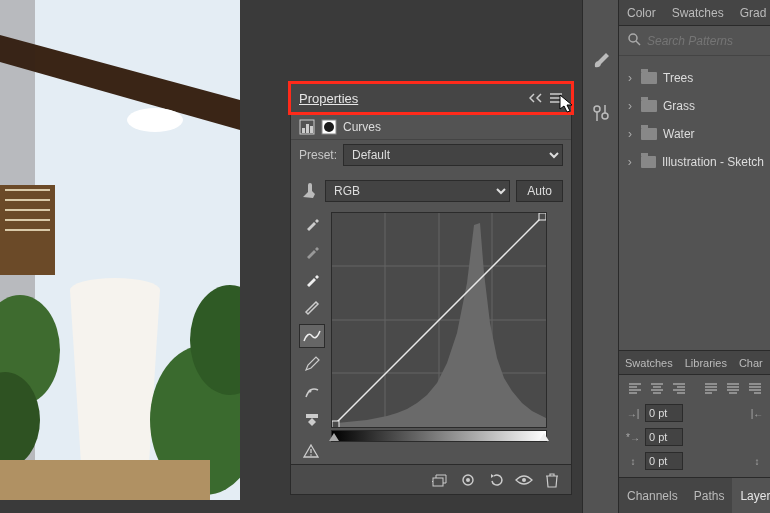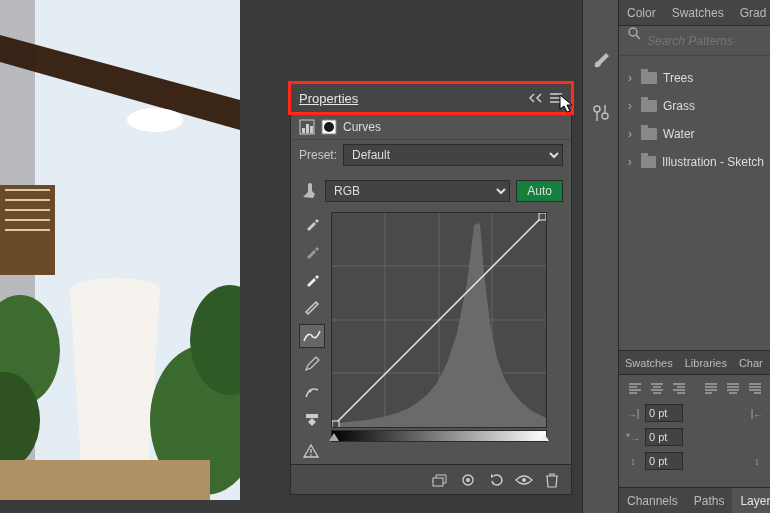--- a/index.html
+++ b/index.html
@@ -22,21 +22,21 @@
   .curves-header { height: 26px; display: flex; align-items: center; gap: 6px; padding: 0 8px; border-bottom: 1px solid #444; }
   .curves-header .icon { width: 16px; height: 16px; display:flex; align-items:center; justify-content:center; }
   .curves-header .label { color: #ddd; font-size: 12px; }
 
   .preset-row { height: 30px; display: flex; align-items: center; gap: 6px; padding: 0 8px; }
   .preset-row .label { color: #c8c8c8; }
   .preset-row select, .channel-row select { flex: 1; background: #434343; border: 1px solid #2b2b2b; color: #ddd; height: 22px; padding: 0 4px; font-size: 12px; }
 
   .channel-row { height: 30px; display: flex; align-items: center; gap: 6px; padding: 0 8px; margin-top: 6px; }
   .channel-row .finger-icon { width: 20px; height: 20px; display:flex; align-items:center; justify-content:center; }
-  .channel-row .auto-btn { background: #15803d; border: 1px solid #2b2b2b; color: #ddd; height: 22px; padding: 0 10px; font-size:12px; }
+  .channel-row .auto-btn { background: #404040; border: 1px solid #2b2b2b; color: #ddd; height: 22px; padding: 0 10px; font-size:12px; }
 
   .curves-body { display: flex; padding: 6px 8px 0 8px; gap: 4px; }
   .tool-col { width: 28px; display: flex; flex-direction: column; gap: 4px; }
   .tool-btn { width: 26px; height: 24px; display:flex; align-items:center; justify-content:center; border: 1px solid transparent; background: transparent; color:#ccc; }
   .tool-btn.active { background: #666; border-color: #2b2b2b; }
   .curve-wrap { flex:1; }
   .curve-graph { width: 216px; height: 216px; background: #4a4a4a; border: 1px solid #2b2b2b; position: relative; }
   .gradient-bar { height: 12px; width: 216px; margin-top: 2px; background: linear-gradient(to right, #000, #fff); border:1px solid #2b2b2b; position:relative; }
   .slider-tri { position:absolute; width:0; height:0; border-left:5px solid transparent; border-right:5px solid transparent; border-bottom:8px solid #aaa; top:2px; }
 
@@ -45,41 +45,41 @@
   .footer-row { height: 30px; display:flex; align-items:center; justify-content:flex-end; gap:10px; padding: 0 10px; border-top:1px solid #2a2a2a; background:#4b4b4b; }
   .footer-row .ico { width:18px; height:18px; display:flex; align-items:center; justify-content:center; color:#ccc; }
 
   .mini-strip { position:absolute; left:582px; top:0; width:36px; height:513px; background:#535353; border-left:1px solid #2a2a2a; display:flex; flex-direction:column; align-items:center; padding-top:50px; gap:30px; }
   .mini-strip .mini-ico { width:22px; height:22px; display:flex; align-items:center; justify-content:center; }
 
   .right-col { position:absolute; left:618px; top:0; width:152px; height:513px; background:#535353; border-left:1px solid #2a2a2a; }
   .right-tabs { height:26px; display:flex; align-items:center; border-bottom:1px solid #2a2a2a; background:#454545; }
   .right-tabs .rtab { padding: 0 8px; color:#bbb; font-size:12px; height:100%; display:flex; align-items:center; }
 
-  .search-row { height:30px; display:flex; gap:6px; padding:0 8px; border-bottom:1px solid #444; }
+  .search-row { height:30px; display:flex; align-items:center; gap:6px; padding:0 8px; border-bottom:1px solid #444; }
   .search-row input { flex:1; background:transparent; border:none; color:#999; font-style:italic; font-size:12px; outline:none; }
 
   .tree { padding: 8px 6px; }
   .tree-item { display:flex; align-items:center; gap:6px; height:28px; color:#ddd; font-size:12px; }
   .tree-item .chev { width:10px; text-align:center; color:#aaa; }
   .tree-item .folder { width:16px; height:12px; background:#888; border-radius:1px; position:relative; }
   .tree-item .folder:before { content:''; position:absolute; top:-3px; left:0; width:7px; height:3px; background:#888; }
 
   .para-panel { position:absolute; bottom:40px; left:0; width:152px; border-top:1px solid #2a2a2a; }
   .para-tabs { height:24px; display:flex; background:#454545; border-bottom:1px solid #2a2a2a; }
   .para-tabs .ptab { padding:0 6px; color:#bbb; font-size:11px; display:flex; align-items:center; }
   .align-row { height:26px; display:flex; align-items:center; gap:2px; padding:0 6px; }
   .align-btn { width:20px; height:16px; display:flex; align-items:center; justify-content:center; }
   .para-field-row { display:flex; align-items:center; gap:4px; padding:2px 6px; height:24px; }
   .para-field-row input { width:38px; height:18px; background:#434343; border:1px solid #2b2b2b; color:#ddd; font-size:11px; padding:0 3px; }
   .para-ico { width:16px; height:16px; display:flex; align-items:center; justify-content:center; color:#aaa; font-size:10px; }
   .hyphen-row { display:flex; align-items:center; gap:6px; padding:4px 8px; }
   .hyphen-row input { width:12px; height:12px; }
 
-  .bottom-tabs { position:absolute; bottom:0; left:0; width:152px; height:26px; display:flex; background:#454545; border-top:1px solid #2a2a2a; }
+  .bottom-tabs { position:absolute; bottom:0; left:0; width:152px; height:36px; display:flex; background:#454545; border-top:1px solid #2a2a2a; }
   .bottom-tabs .btab { padding:0 8px; color:#bbb; font-size:12px; display:flex; align-items:center; }
   .bottom-tabs .btab.active { background:#535353; color:#e6e6e6; }
 </style>
 </head>
 <body>
 
 <div class="canvas-area">
   <svg viewBox="0 0 240 500" preserveAspectRatio="none">
     <rect width="240" height="500" fill="#e4edf4"></rect>
     <polygon points="0,35 240,100 240,130 0,62" fill="#3a2516"></polygon>

